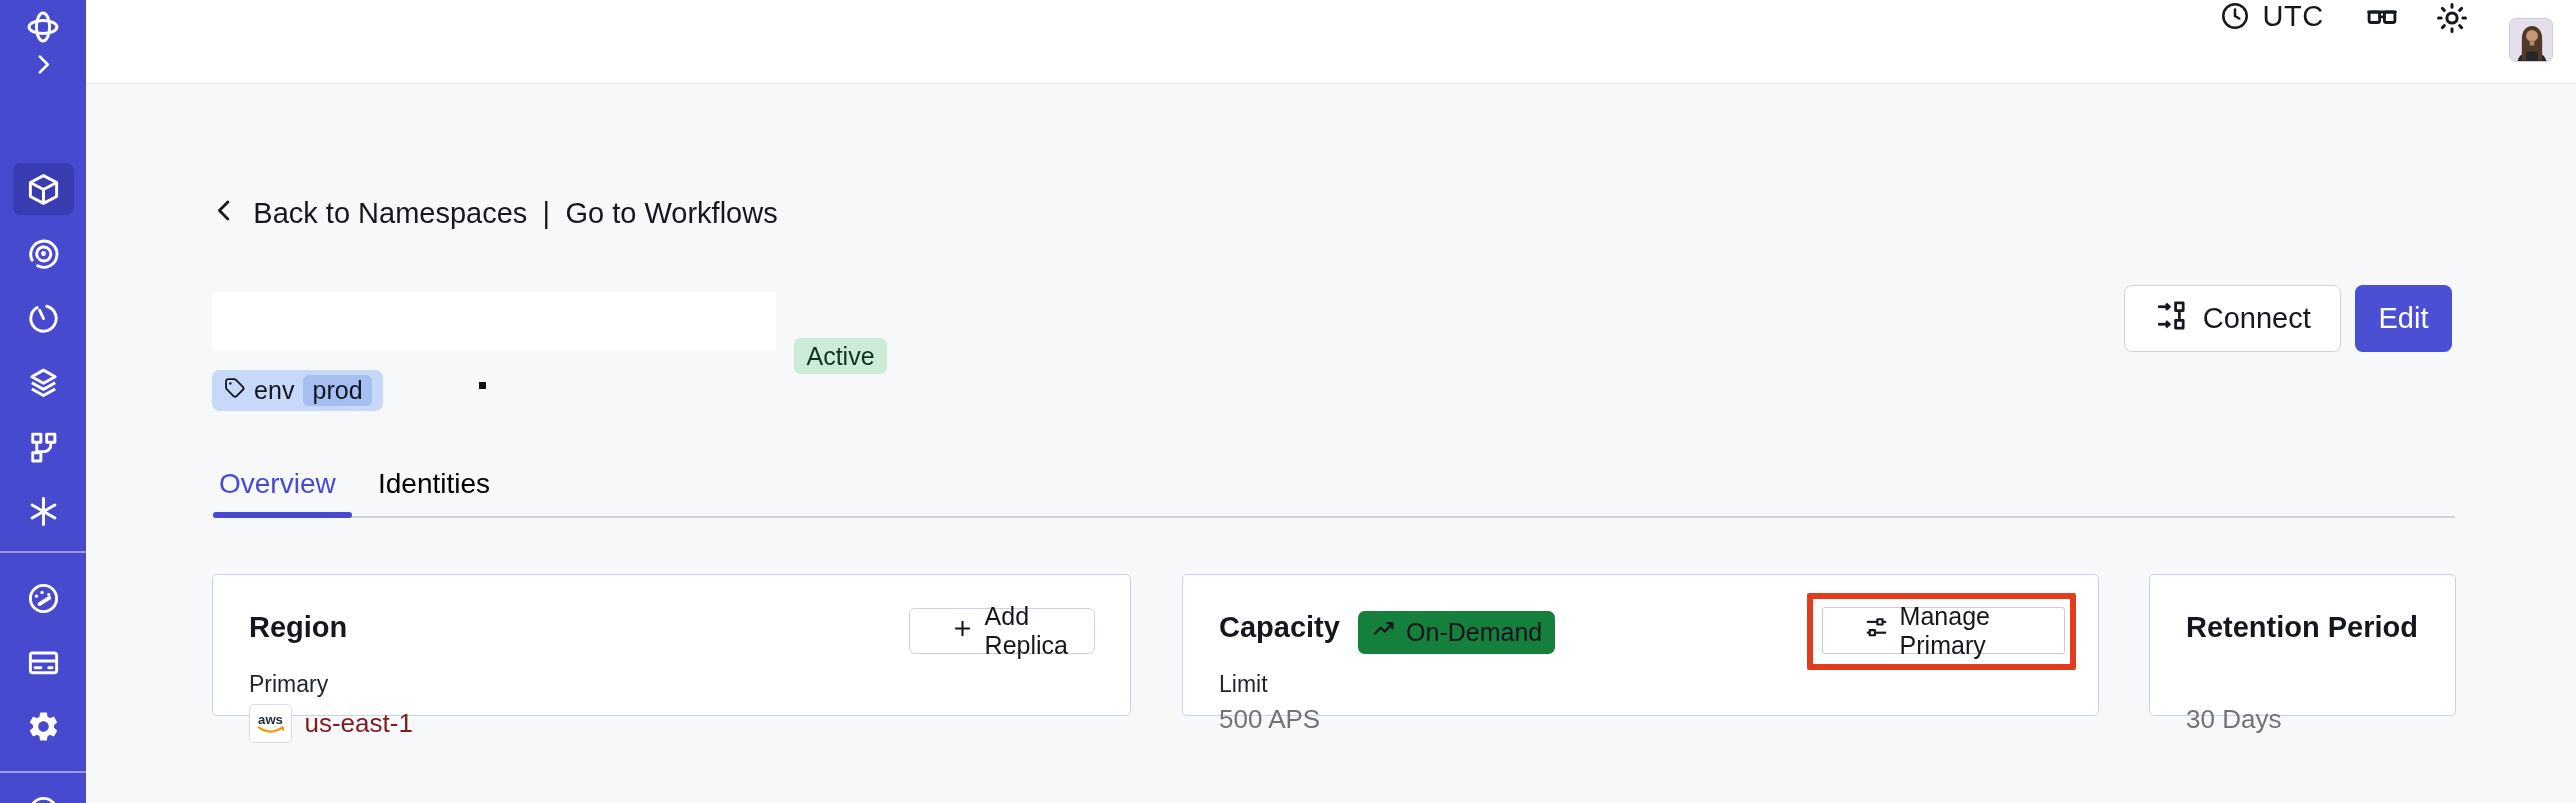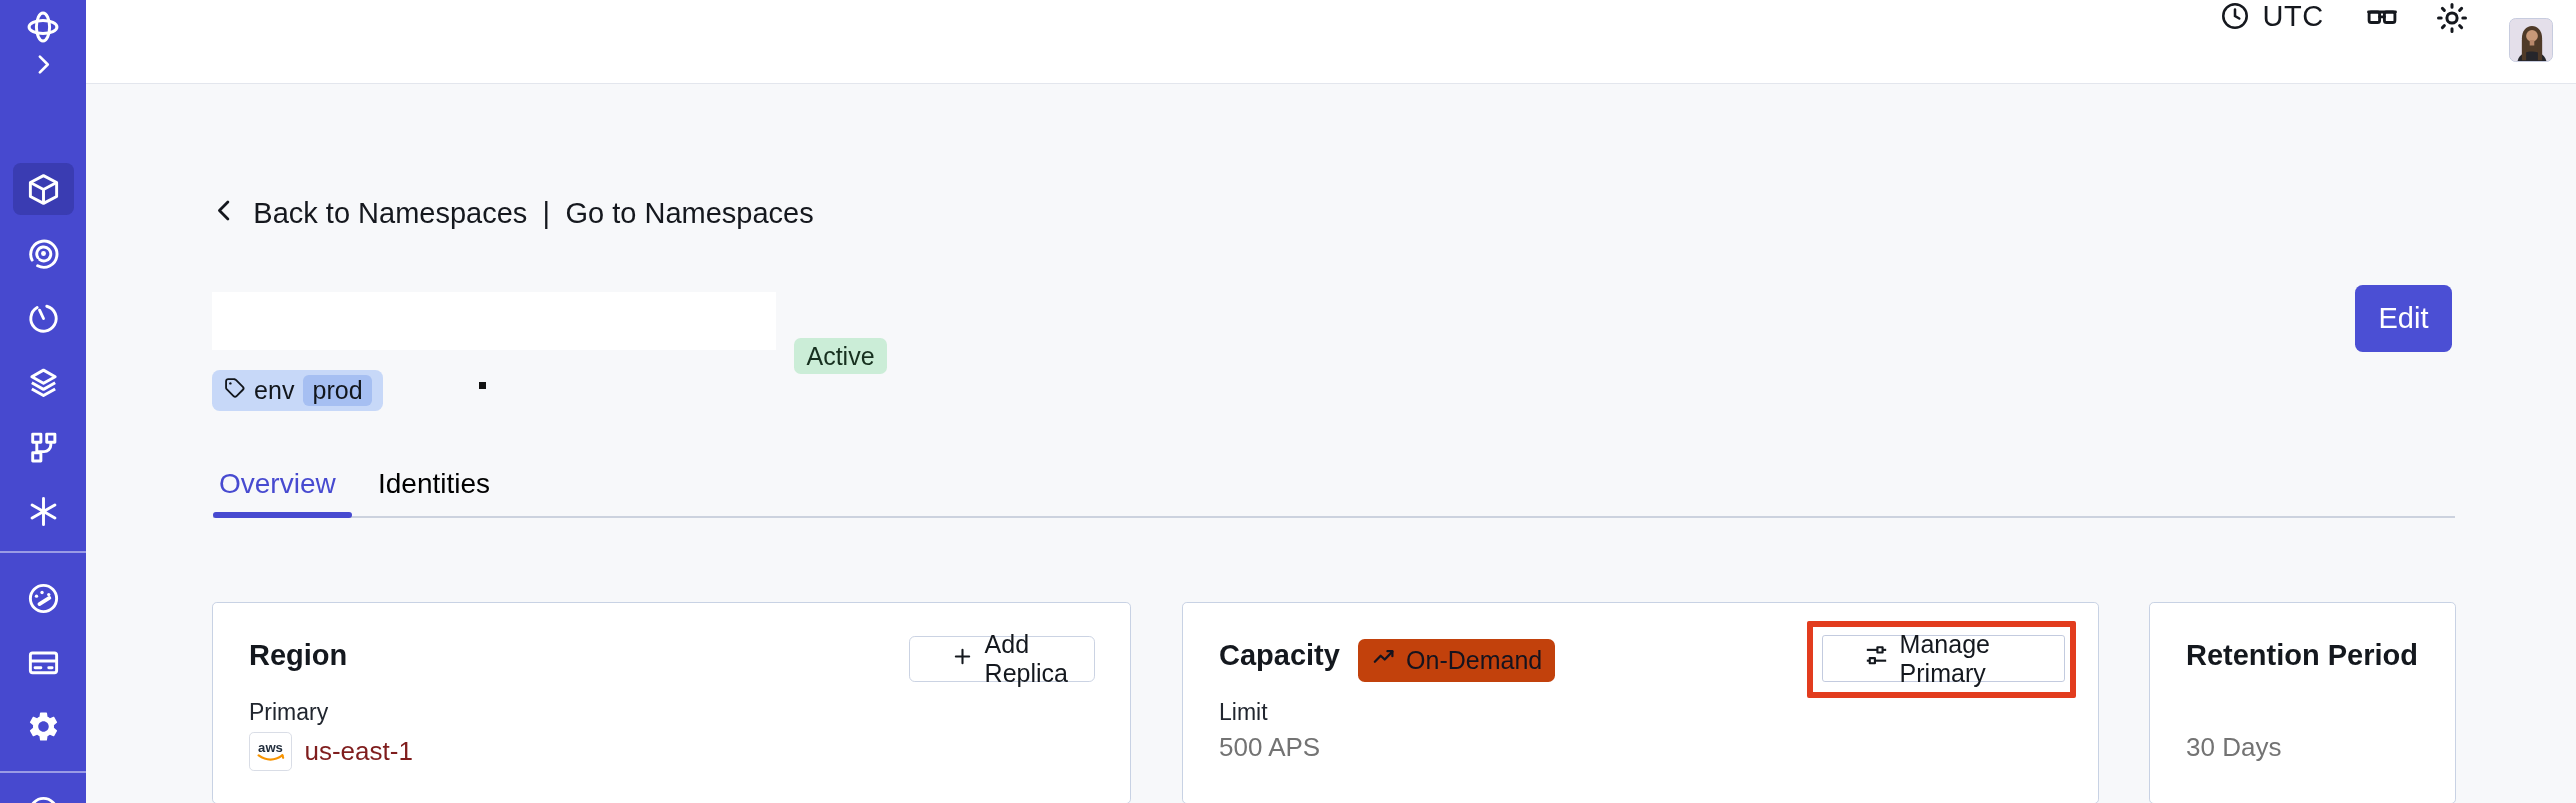--- a/index.html
+++ b/index.html
@@ -45,35 +45,35 @@
 
   
   .tab { position:absolute; top:468px; font-size:28px; font-weight:500; cursor:pointer; }
   .tab-active { color:#474AD0; }
   .tab-idle { color:#000000; }
   .tab-underline { position:absolute; left:213px; top:512px; width:139px; height:5.8px;
     background:#474AD0; border-radius:2.9px; z-index:2; }
   .tab-track { position:absolute; left:213px; top:516px; width:2242px; height:1.9px; background:#CCD2DE; }
 
   
-  .card { position:absolute; top:574px; height:202px; background:#fff;
-    border:1.9px solid #C8D2E4; border-radius:4.8px;margin-top:28px; }
+  .card { position:absolute; top:574px; height:142px; background:#fff;
+    border:1.9px solid #C8D2E4; border-radius:4.8px; }
   .card-region { left:212px; width:919px; }
   .card-capacity { left:1182px; width:917px; }
   .card-retention { left:2149px; width:307px; }
   .c-title { position:absolute; left:36px; top:36px; font-size:29px; font-weight:600; color:#14181E; }
   .c-label { position:absolute; left:36px; top:96px; font-size:23px; color:#21262F; }
   .c-value-mono { position:absolute; left:36px; top:129px; font-size:26px; color:#737373;
     font-family:Liberation Sans, sans-serif; }
   .btn-outline-sm { background:#fff; border:1.9px solid #CBD3E3; border-radius:5.8px;
     font-size:25px; color:#14181E; gap:9.6px;padding-left:40px; }
   .btn-add-replica { position:absolute; right:35px; top:33px; width:186px; height:46px; }
   .badge-ondemand { position:absolute; left:175px; top:36px; height:43px;
     display:flex; align-items:center; gap:8.6px; padding:0 12.5px;
-    background:#c2410c; border-radius:6.7px; font-size:25px; font-weight:500; color:#15131E; }
+    background:#15803d; border-radius:6.7px; font-size:25px; font-weight:500; color:#15131E; }
   .annotation-box { position:absolute; left:624px; top:18px; width:269px; height:77px;
     border:6.7px solid #E23C1E; border-radius:1.9px; z-index:3; }
   .btn-manage { position:absolute; left:639px; top:32px; width:243px; height:47px;
     border-radius:2.9px; border:1.9px solid #C3CBDF; }
   .region-row { position:absolute; left:36px; top:129px; display:flex; align-items:center; gap:12.5px; }
   .aws-chip { width:43px; height:39px; background:#fff; border:1.9px solid #D9DDE6;
     border-radius:4.8px; display:flex; align-items:center; justify-content:center; }
   .region-value { font-size:26px; color:#7f1d1d; }
 </style>
 </head>
@@ -230,27 +230,40 @@
     </svg>
   </div>
 
   <nav class="breadcrumb">
     <span>
       <svg width="27" height="27" viewBox="0 0 24 24" fill="none" stroke="#15181E" stroke-width="2.5" stroke-linecap="round" stroke-linejoin="round">
         <path d="M15 4.5 7.5 12l7.5 7.5"></path>
       </svg></span>
     <span class="crumb-link">Back to Namespaces</span>
     <span>|</span>
-    <span class="crumb-link">Go to Namespaces</span>
+    <span class="crumb-link">Go to Workflows</span>
   </nav>
 
   <div class="title-redact"></div>
   <div class="redact-dot"></div>
   <div class="badge-active">Active</div>
 
+  <div class="btn btn-connect">
+    <span>
+      <svg width="35" height="35" viewBox="0 0 24 24" fill="none" stroke="#15181E" stroke-width="1.9" stroke-linejoin="round">
+        <path d="M2.8 6h7.6"></path>
+          <path d="M8.2 3.9 10.6 6 8.2 8.1" fill="none"></path>
+        <rect x="14.8" y="3.4" width="5.2" height="5.2"></rect>
+        <path d="M17.4 8.6v6.8"></path>
+        <rect x="14.8" y="15.4" width="5.2" height="5.2"></rect>
+        <path d="M2.8 18h7.6"></path>
+          <path d="M8.2 15.9 10.6 18l-2.4 2.1" fill="none"></path>
+      </svg></span>
+    <span>Connect</span>
+  </div>
   <div class="btn btn-edit">
     <span>Edit</span>
   </div>
 
   <div class="tag-chip">
     <span>
       <svg width="23" height="23" viewBox="0 0 24 24" fill="none" stroke="#12161C" stroke-width="1.9" stroke-linejoin="round">
         <path d="M12.2 3.2H5.4A2.2 2.2 0 0 0 3.2 5.4v6.8c0 .58.23 1.14.64 1.55l7.2 7.2a2.2 2.2 0 0 0 3.1 0l6.6-6.6a2.2 2.2 0 0 0 0-3.1l-7-7a2.2 2.2 0 0 0-1.54-.65z"></path>
         <circle cx="7.7" cy="7.7" r="1.25" fill="#12161C" stroke="none"></circle>
       </svg></span>

